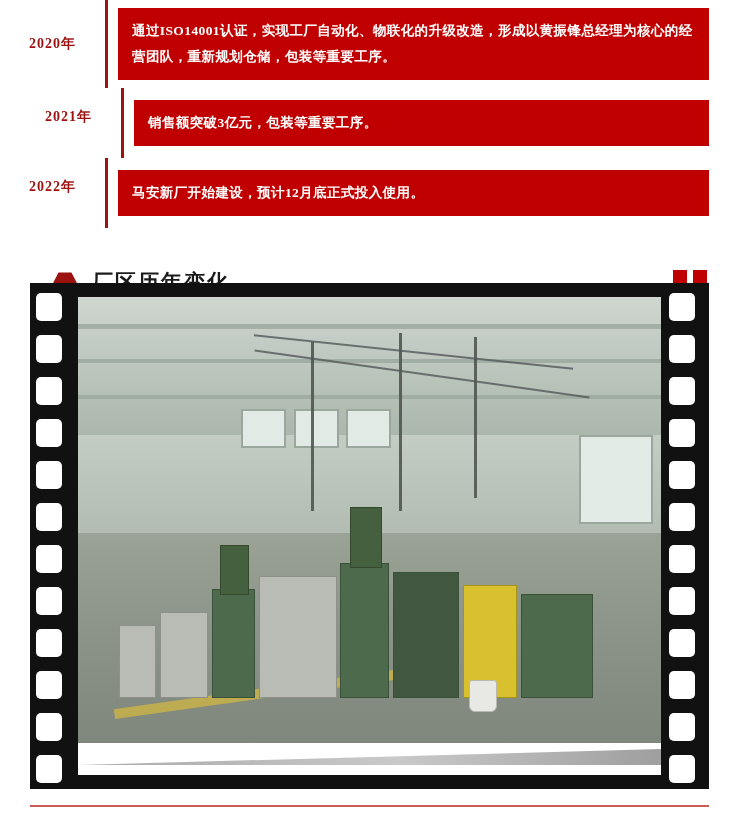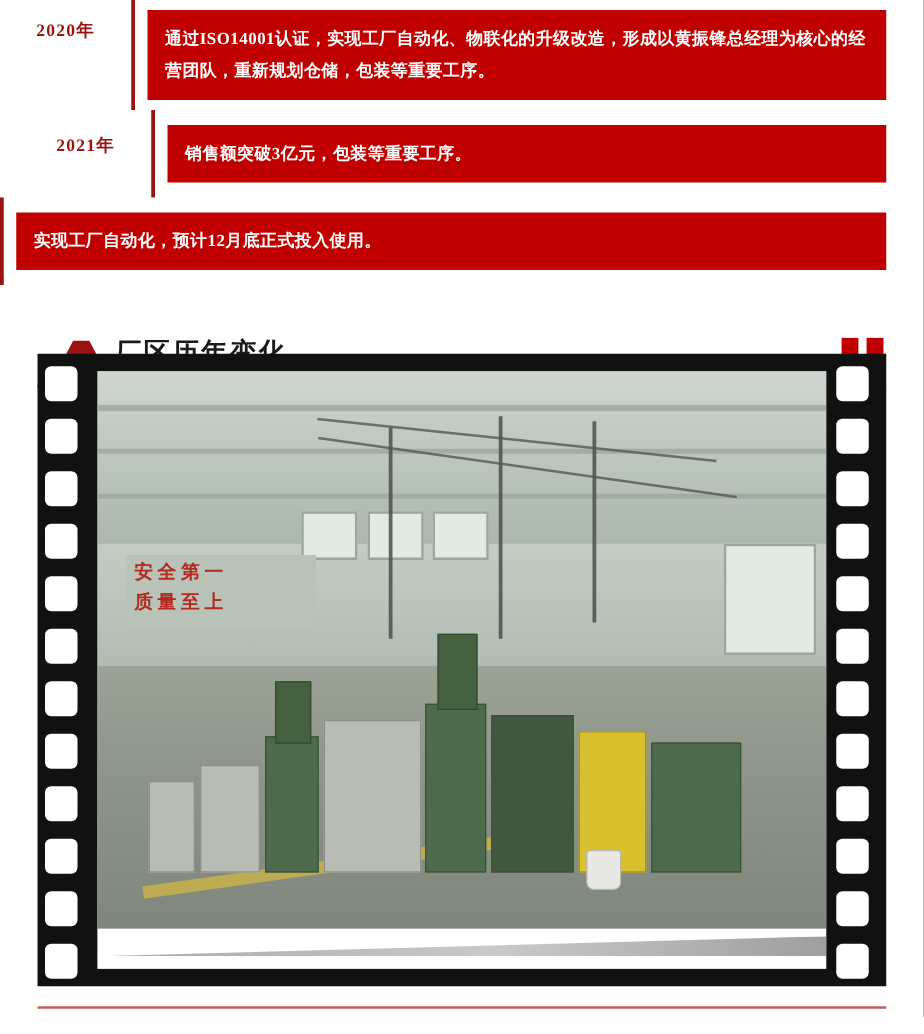--- a/index.html
+++ b/index.html
@@ -50,21 +50,21 @@
   .tl-card {
     background: #c00000;
     color: #ffffff;
     font-size: 13.5px;
     line-height: 26px;
     padding: 10px 14px;
     font-family: "Liberation Serif", serif;
     font-weight: bold;
     letter-spacing: 0.4px;
   }
-  .tl-row-1 .tl-year { padding-top: 16px; }
+  .tl-row-1 .tl-year { padding-top: 35px; }
   .tl-row-2 .tl-year { padding-top: 20px; padding-left: 16px; }
   .tl-row-3 .tl-year { padding-top: 20px; }
   .tl-row-2 .tl-body, .tl-row-3 .tl-body { padding-top: 12px; padding-bottom: 12px; }
 
   
   .section-head {
     position: relative;
     height: 58px;
     margin-top: 28px;
   }
@@ -255,23 +255,24 @@
 
   <div class="timeline-row tl-row-2">
     <div class="tl-year">2021年</div>
     <div class="tl-rail"></div>
     <div class="tl-body">
       <div class="tl-card">销售额突破3亿元，包装等重要工序。</div>
     </div>
   </div>
 
   <div class="timeline-row tl-row-3">
+    <div class="tl-year">2022年</div>
     <div class="tl-rail"></div>
     <div class="tl-body">
-      <div class="tl-card">实现工厂自动化，预计12月底正式投入使用。</div>
+      <div class="tl-card">马安新厂开始建设，预计12月底正式投入使用。</div>
     </div>
   </div>
 
 </div>
 
 <div class="section-head">
   <div class="hex"></div>
   <div class="section-title">厂区历年变化</div>
   <div class="quote-mark">
       <i></i>
@@ -316,24 +317,20 @@
       <div class="ph-beam" style="left:0;top:6%;width:100%;height:5px;"></div>
       <div class="ph-beam" style="left:0;top:14%;width:100%;height:4px;"></div>
       <div class="ph-beam" style="left:0;top:22%;width:100%;height:4px;"></div>
       <div class="ph-wall"></div>
 
       <div class="ph-window" style="left:28%;top:25%;width:7%;height:8%;"></div>
       <div class="ph-window" style="left:37%;top:25%;width:7%;height:8%;"></div>
       <div class="ph-window" style="left:46%;top:25%;width:7%;height:8%;"></div>
       <div class="ph-window" style="left:86%;top:31%;width:12%;height:19%;"></div>
 
-      <div class="ph-banner">
-        <span style="left:6px;top:4px;">安 全 第 一</span>
-        <span style="left:6px;top:28px;">质 量 至 上</span>
-      </div>
 
       <div class="ph-floor"></div>
       <div class="ph-floor-line"></div>
 
       <div class="pipe" style="left:40%;top:10%;height:38%;"></div>
       <div class="pipe" style="left:55%;top:8%;height:40%;"></div>
       <div class="pipe" style="left:68%;top:9%;height:36%;"></div>
       <div class="cable" style="left:30%;top:12%;width:55%;transform:rotate(6deg);"></div>
       <div class="cable" style="left:30%;top:17%;width:58%;transform:rotate(8deg);"></div>
 

